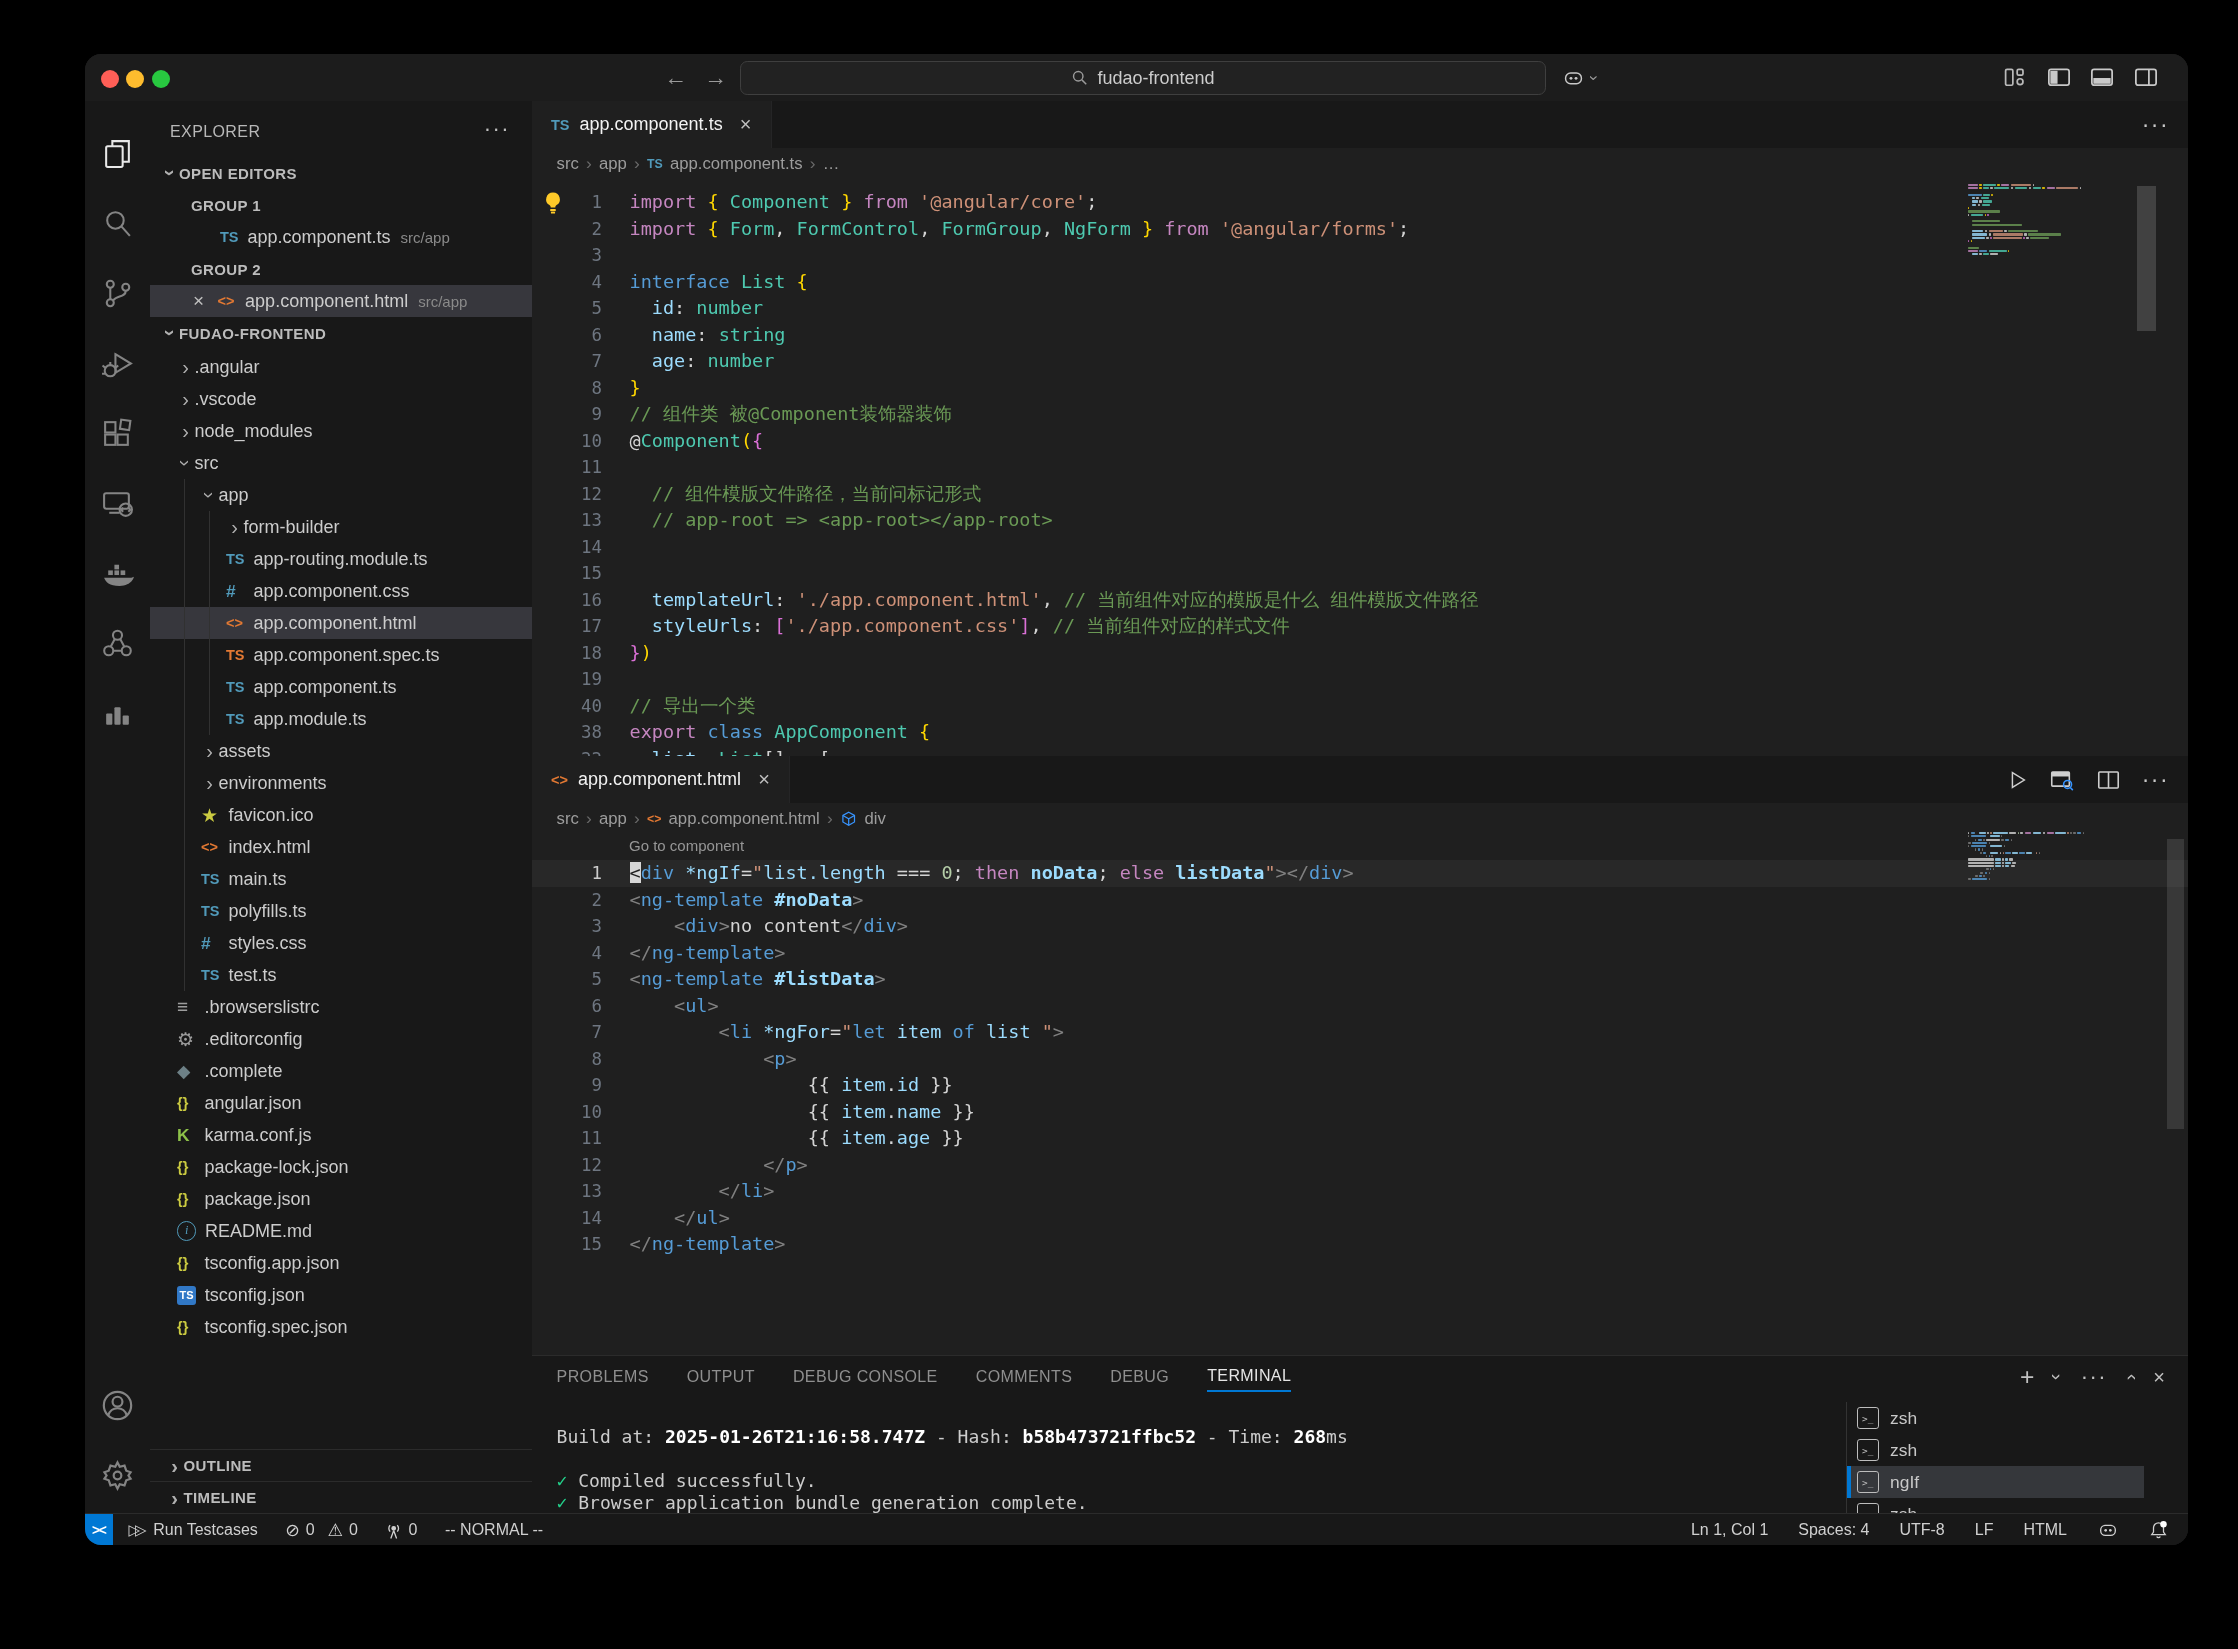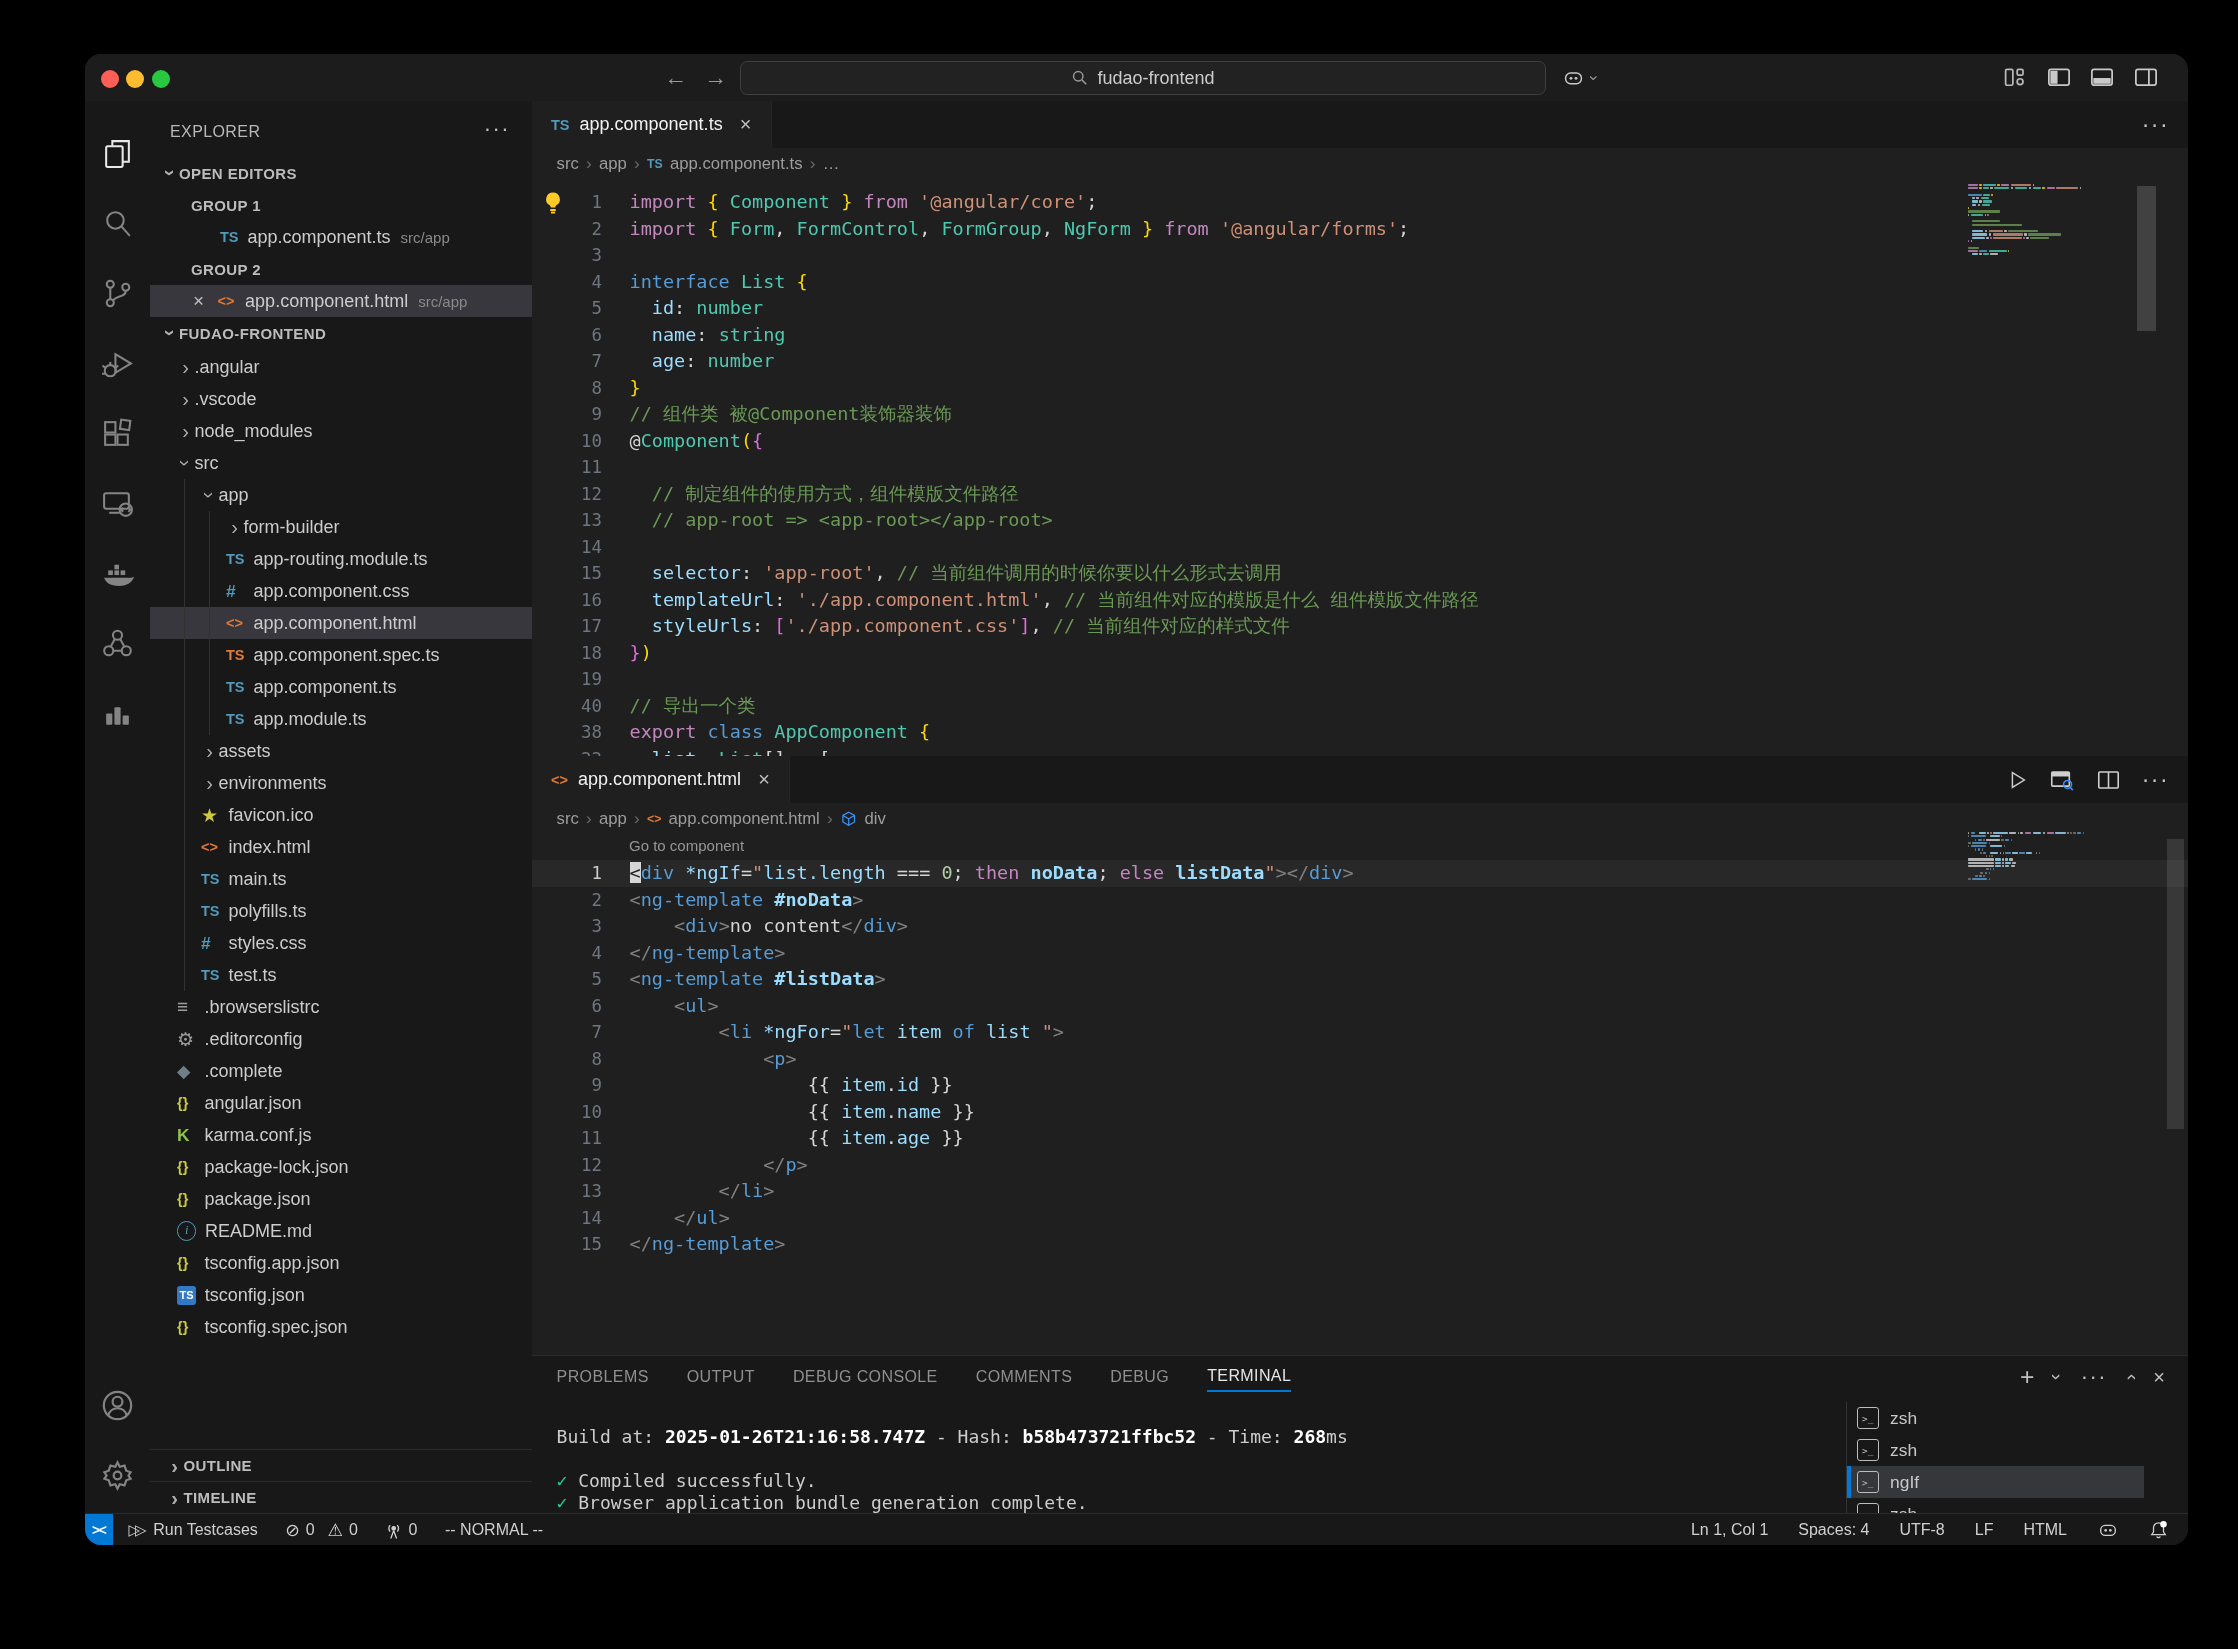--- a/index.html
+++ b/index.html
@@ -486,33 +486,32 @@
         <div class="code-line">
           <span class="gutter">10</span>
           <span class="ltxt"><span style="color: rgb(212, 212, 212);">@</span><span style="color: rgb(78, 201, 176);">Component</span><span style="color: rgb(255, 215, 0);">(</span><span style="color: rgb(218, 112, 214);">{</span></span>
         </div>
         <div class="code-line">
           <span class="gutter">11</span>
           <span class="ltxt"></span>
         </div>
         <div class="code-line">
           <span class="gutter">12</span>
-          <span class="ltxt"><span style="color: rgb(212, 212, 212);">  </span><span style="color: rgb(106, 153, 85);">// 制定组件的使用方式，组件模版文件路径</span></span>
+          <span class="ltxt"><span style="color: rgb(212, 212, 212);">  </span><span style="color: rgb(106, 153, 85);">// 组件模版文件路径，当前问标记形式</span></span>
         </div>
         <div class="code-line">
           <span class="gutter">13</span>
           <span class="ltxt"><span style="color: rgb(212, 212, 212);">  </span><span style="color: rgb(106, 153, 85);">// app-root =&gt; &lt;app-root&gt;&lt;/app-root&gt;</span></span>
         </div>
         <div class="code-line">
           <span class="gutter">14</span>
           <span class="ltxt"></span>
         </div>
         <div class="code-line">
           <span class="gutter">15</span>
-          <span class="ltxt"><span style="color: rgb(212, 212, 212);">  </span><span style="color: rgb(156, 220, 254);">selector</span><span style="color: rgb(212, 212, 212);">: </span><span style="color: rgb(206, 145, 120);">'app-root'</span><span style="color: rgb(212, 212, 212);">, </span><span style="color: rgb(106, 153, 85);">// 当前组件调用的时候你要以什么形式去调用</span></span>
         </div>
         <div class="code-line">
           <span class="gutter">16</span>
           <span class="ltxt"><span style="color: rgb(212, 212, 212);">  </span><span style="color: rgb(156, 220, 254);">templateUrl</span><span style="color: rgb(212, 212, 212);">: </span><span style="color: rgb(206, 145, 120);">'./app.component.html'</span><span style="color: rgb(212, 212, 212);">, </span><span style="color: rgb(106, 153, 85);">// 当前组件对应的模版是什么 组件模版文件路径</span></span>
         </div>
         <div class="code-line">
           <span class="gutter">17</span>
           <span class="ltxt"><span style="color: rgb(212, 212, 212);">  </span><span style="color: rgb(156, 220, 254);">styleUrls</span><span style="color: rgb(212, 212, 212);">: </span><span style="color: rgb(218, 112, 214);">[</span><span style="color: rgb(206, 145, 120);">'./app.component.css'</span><span style="color: rgb(218, 112, 214);">]</span><span style="color: rgb(212, 212, 212);">, </span><span style="color: rgb(106, 153, 85);">// 当前组件对应的样式文件</span></span>
         </div>
         <div class="code-line">

